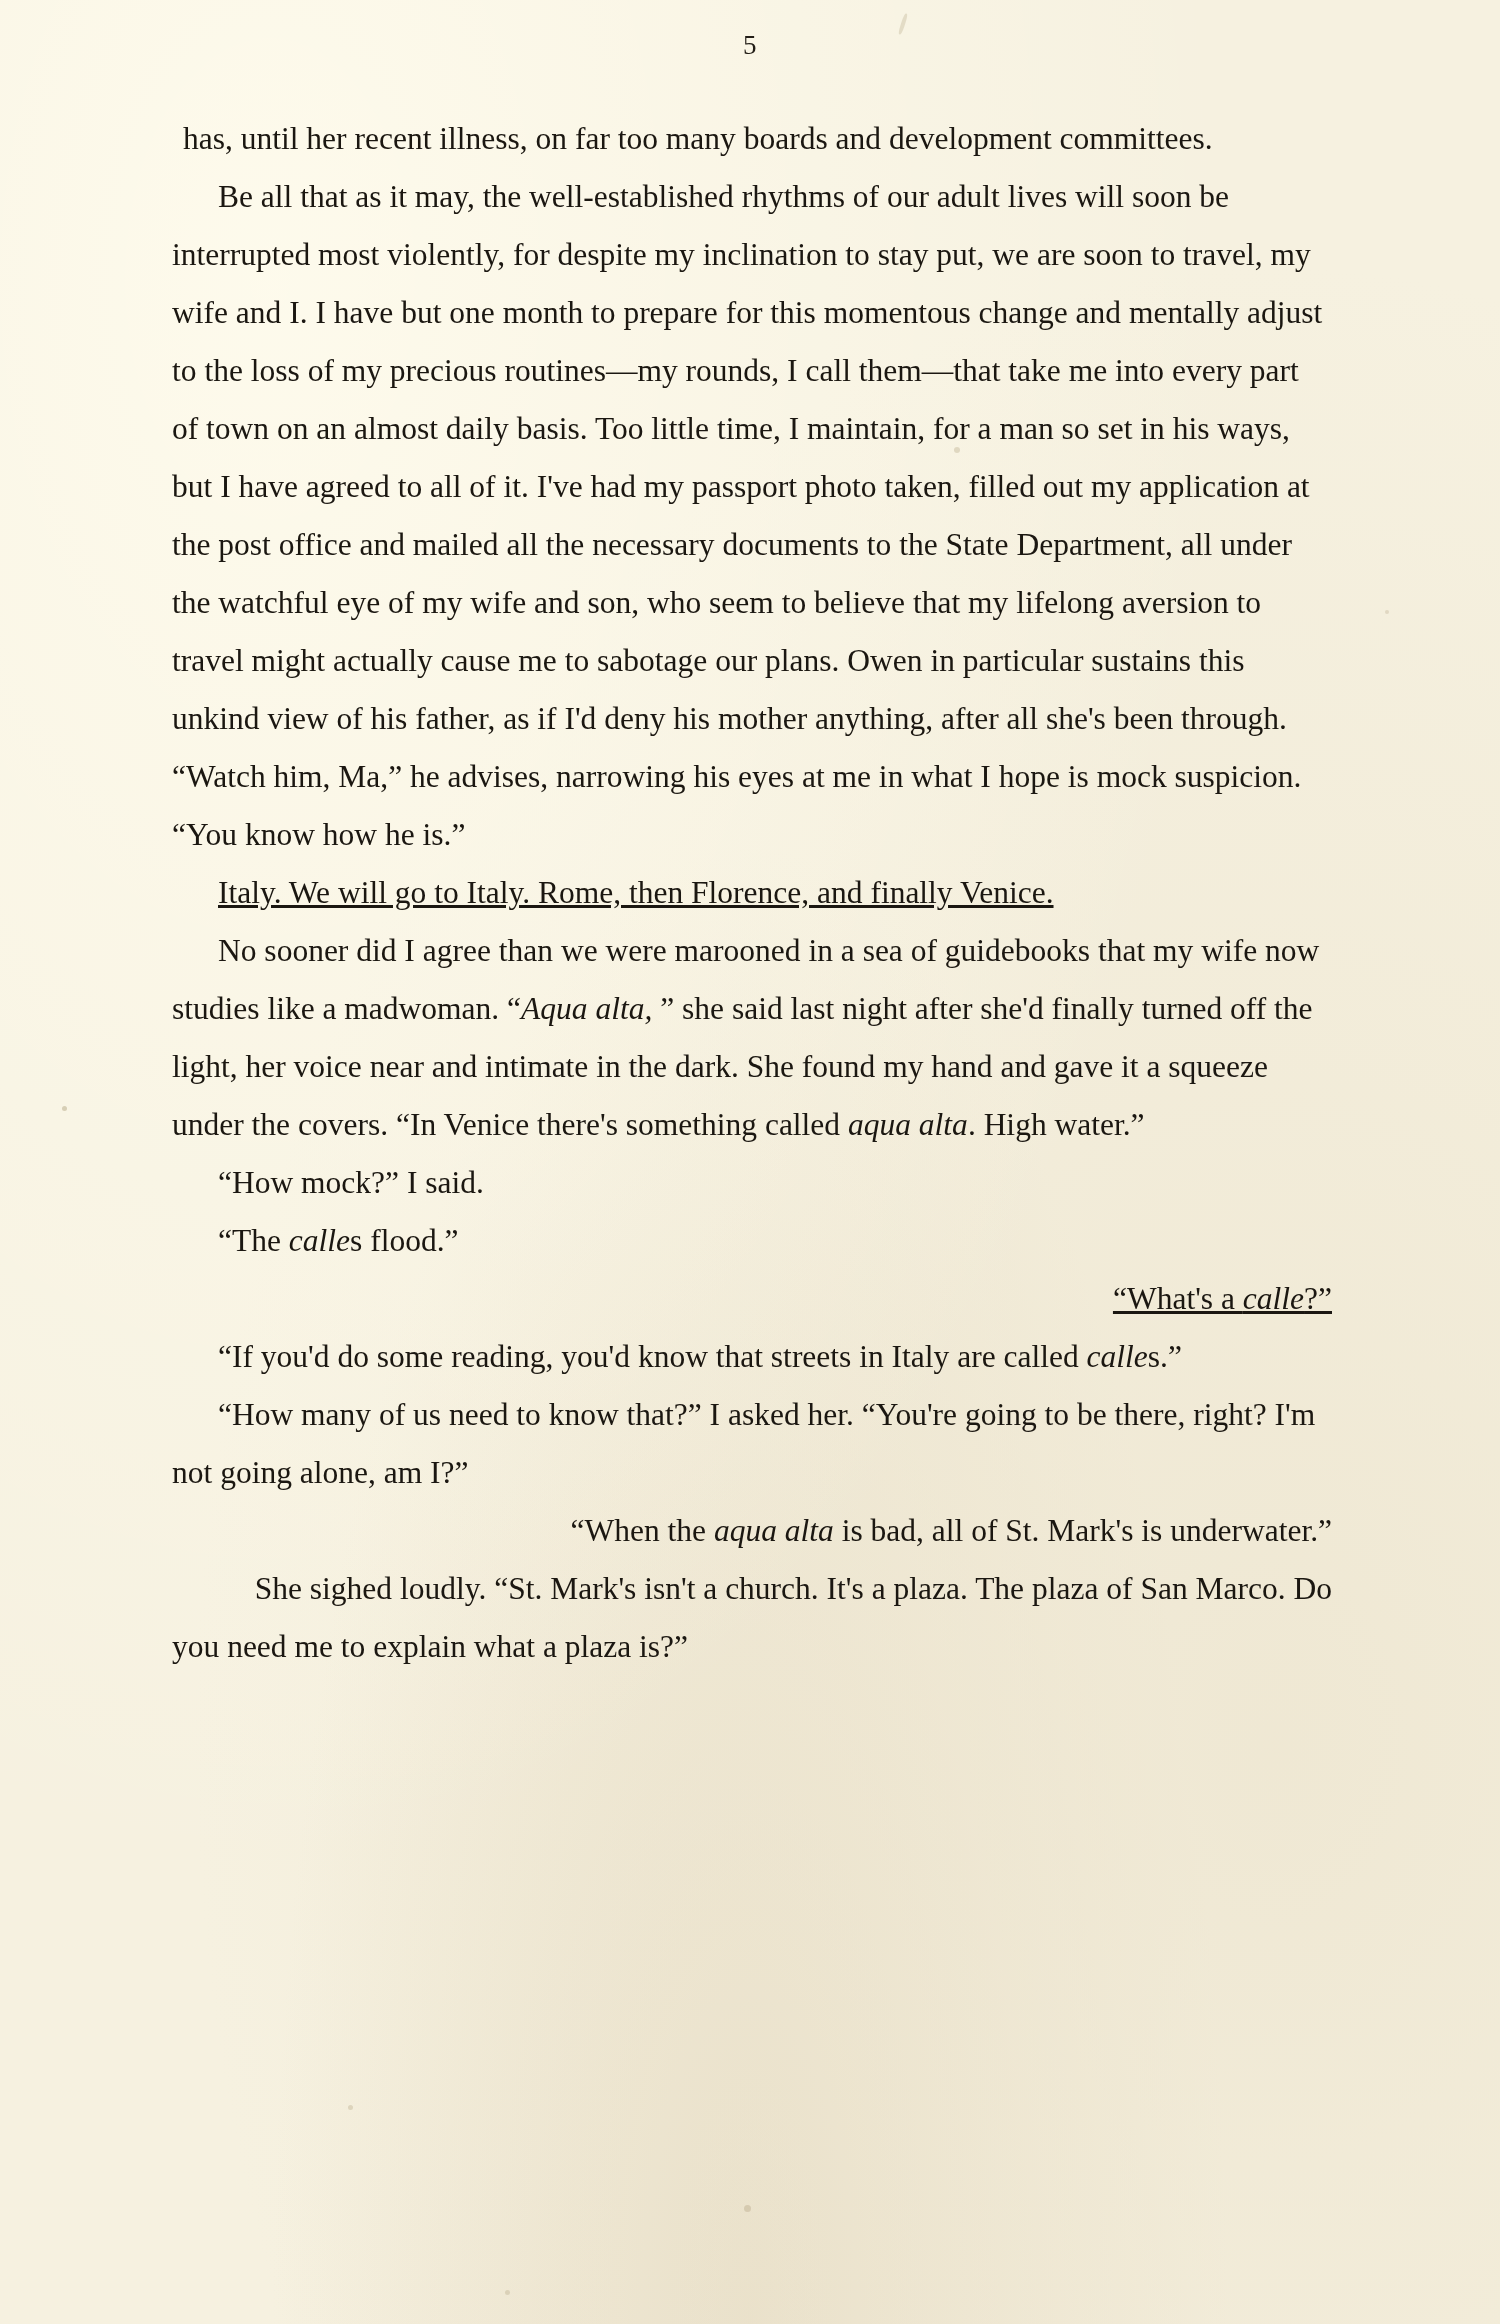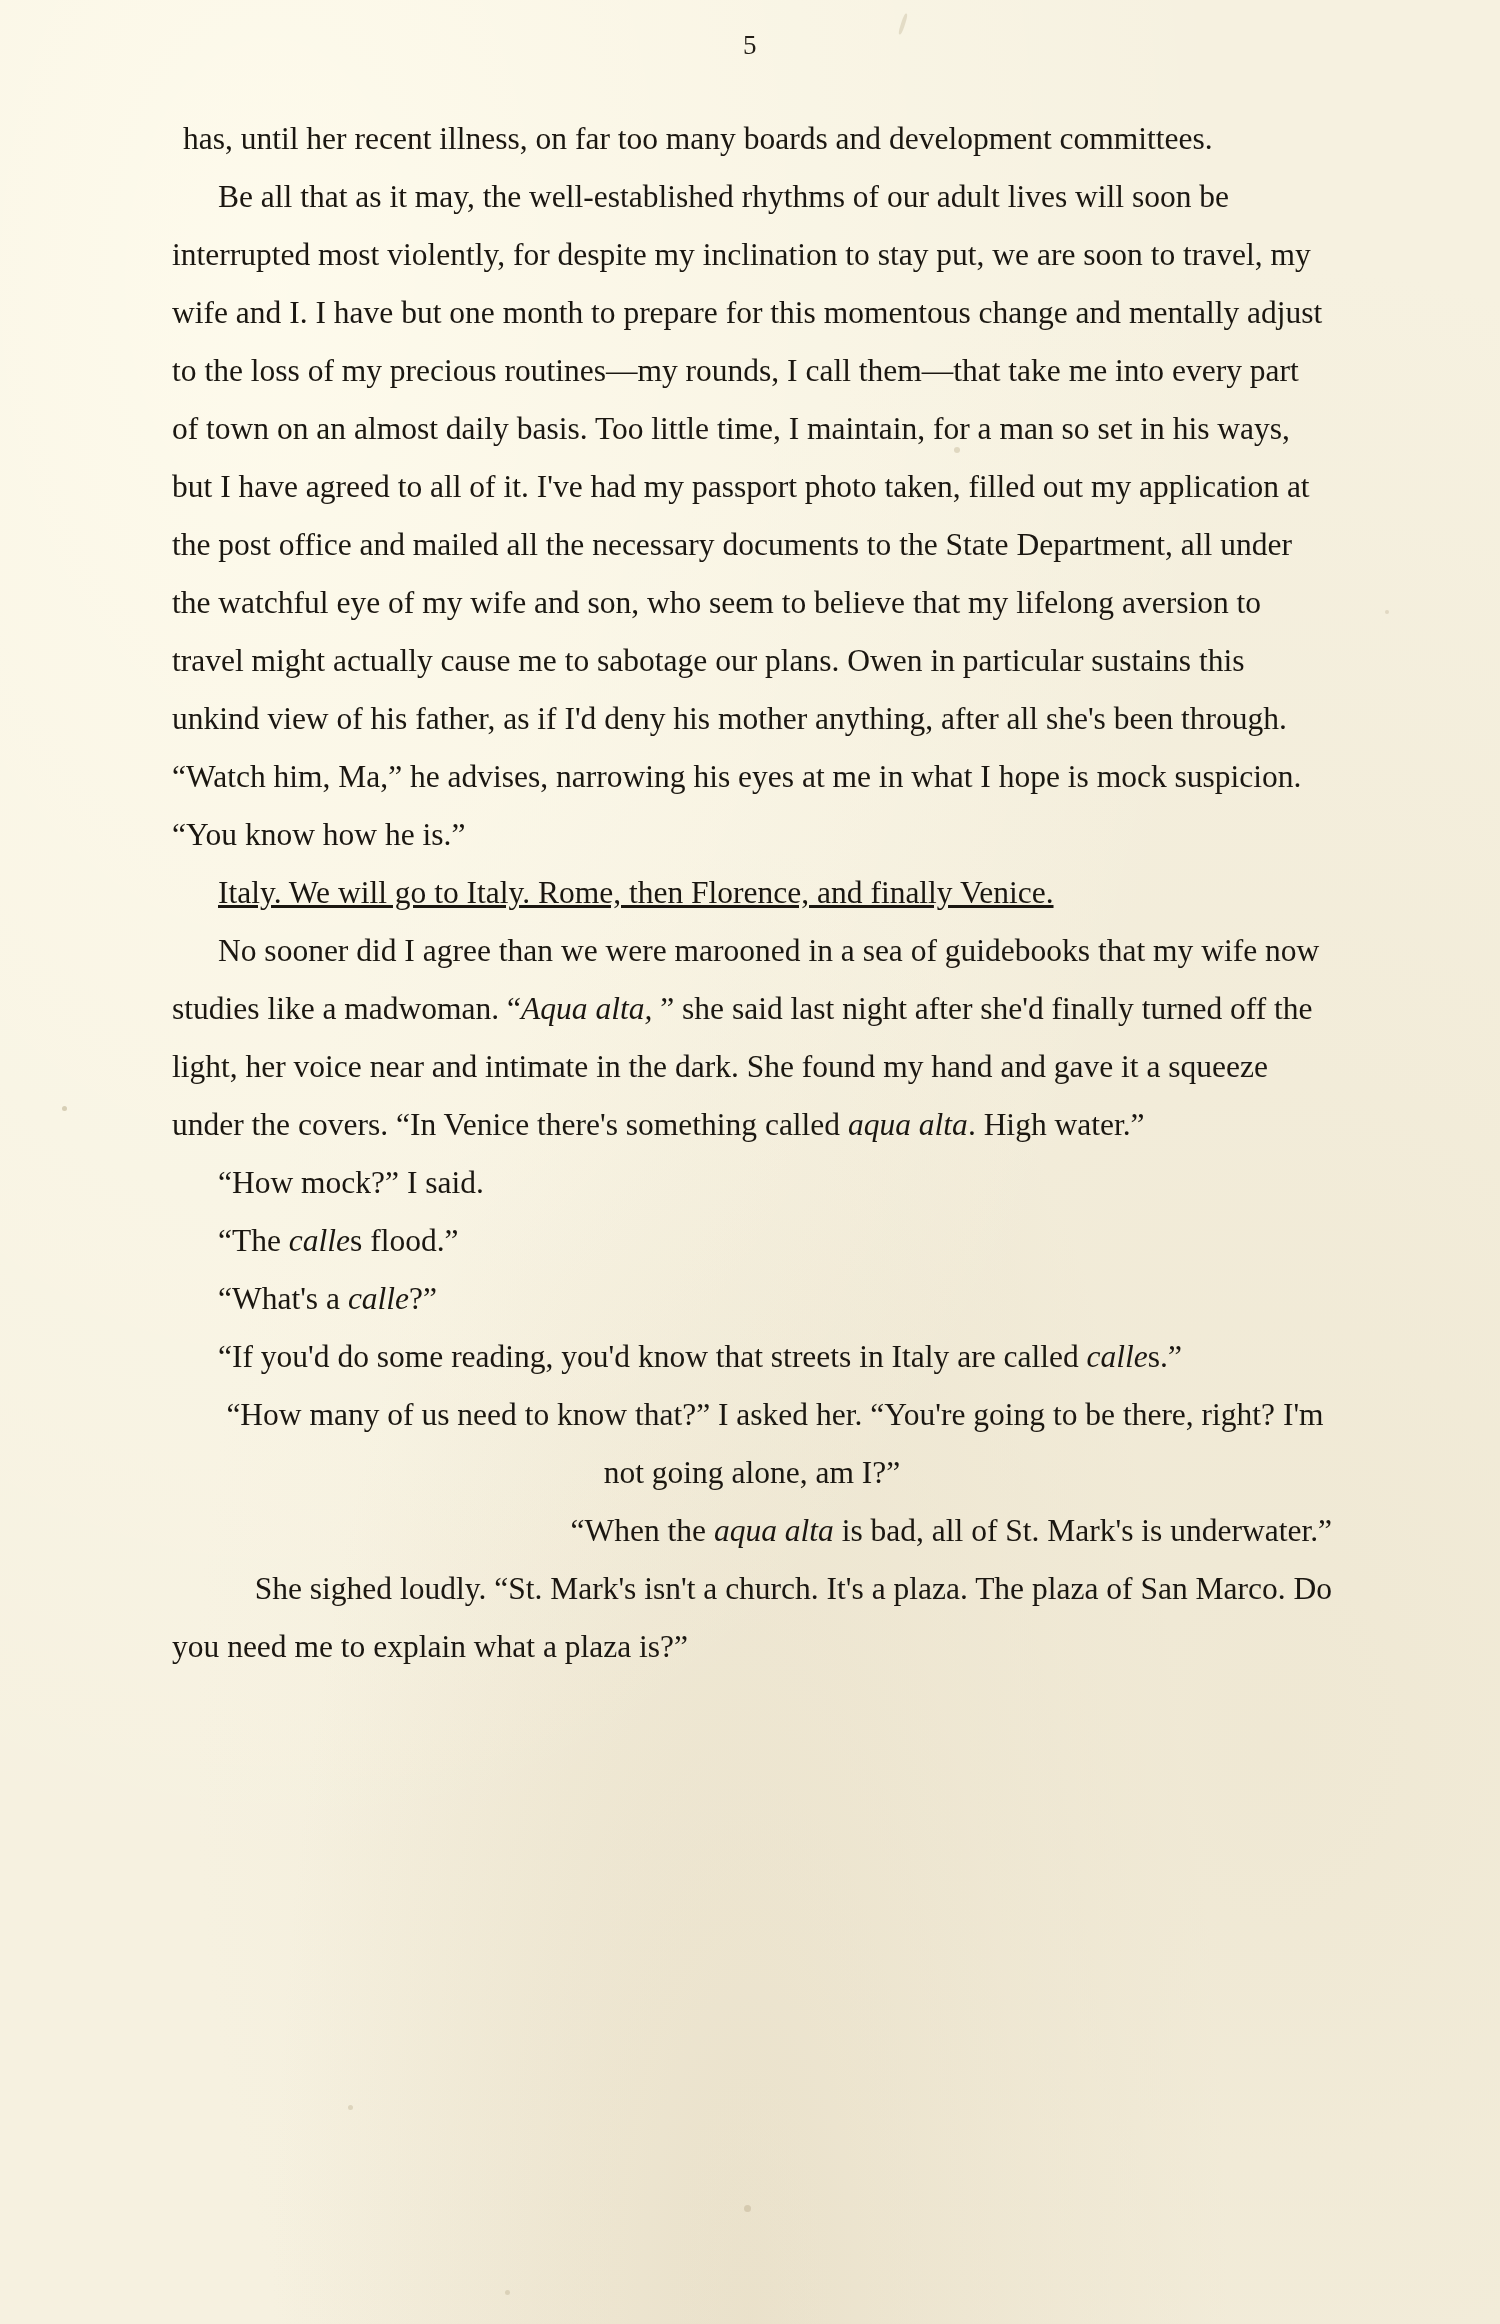--- a/index.html
+++ b/index.html
@@ -85,23 +85,23 @@
 
   <div class="folio">5</div>
 
   <div class="textblock">
       <p class="noindent" style="text-align: left;"><span>has, until her recent illness, on far too many boards and development committees.</span></p>
       <p class="indent" style="text-align: left;"><span>Be all that as it may, the well-established rhythms of our adult lives will soon be interrupted most violently, for despite my inclination to stay put, we are soon to travel, my wife and I. I have but one month to prepare for this momentous change and mentally adjust to the loss of my precious routines—my rounds, I call them—that take me into every part of town on an almost daily basis. Too little time, I maintain, for a man so set in his ways, but I have agreed to all of it. I've had my passport photo taken, filled out my application at the post office and mailed all the necessary documents to the State Department, all under the watchful eye of my wife and son, who seem to believe that my lifelong aversion to travel might actually cause me to sabotage our plans. Owen in particular sustains this unkind view of his father, as if I'd deny his mother anything, after all she's been through. “Watch him, Ma,” he advises, narrowing his eyes at me in what I hope is mock suspicion. “You know how he is.”</span></p>
       <p class="indent" style="text-align: left; text-decoration: underline;"><span>Italy. We will go to Italy. Rome, then Florence, and finally Venice.</span></p>
       <p class="indent" style="text-align: left;"><span>No sooner did I agree than we were marooned in a sea of guidebooks that my wife now studies like a madwoman. “</span><em>Aqua alta,</em><span> ” she said last night after she'd finally turned off the light, her voice near and intimate in the dark. She found my hand and gave it a squeeze under the covers. “In Venice there's something called </span><em>aqua alta</em><span>. High water.”</span></p>
       <p class="indent" style="text-align: left;"><span>“How mock?” I said.</span></p>
       <p class="indent" style="text-align: left;"><span>“The </span><em>calle</em><span>s flood.”</span></p>
-      <p class="indent" style="text-align: left;"><span>“What's a </span><em>calle</em><span>?”</span></p>
+      <p class="indent" style="text-align: right; text-decoration: underline;"><span>“What's a </span><em>calle</em><span>?”</span></p>
       <p class="indent" style="text-align: left;"><span>“If you'd do some reading, you'd know that streets in Italy are called </span><em>calle</em><span>s.”</span></p>
-      <p class="indent" style="text-align: center;"><span>“How many of us need to know that?” I asked her. “You're going to be there, right? I'm not going alone, am I?”</span></p>
+      <p class="indent" style="text-align: left;"><span>“How many of us need to know that?” I asked her. “You're going to be there, right? I'm not going alone, am I?”</span></p>
       <p class="indent" style="text-align: right;"><span>“When the </span><em>aqua alta</em><span> is bad, all of St. Mark's is underwater.”</span></p>
       <p class="indent last-line-left" style="text-align: right;"><span>She sighed loudly. “St. Mark's isn't a church. It's a plaza. The plaza of San Marco. Do you need me to explain what a plaza is?”</span></p>
     </div>
 
 </div>
 
 <div class="speck" style="left:62px;  top:1106px; width:5px;  height:5px;"></div>
 <div class="speck" style="left:901px;  top:13px;   width:4px;  height:22px; border-radius:40%; transform:rotate(18deg); opacity:0.35;"></div>
 <div class="speck" style="left:954px; top:447px;  width:6px;  height:6px;  opacity:0.4;"></div>
 <div class="speck" style="left:744px; top:2205px; width:7px;  height:7px;  opacity:0.45;"></div>

